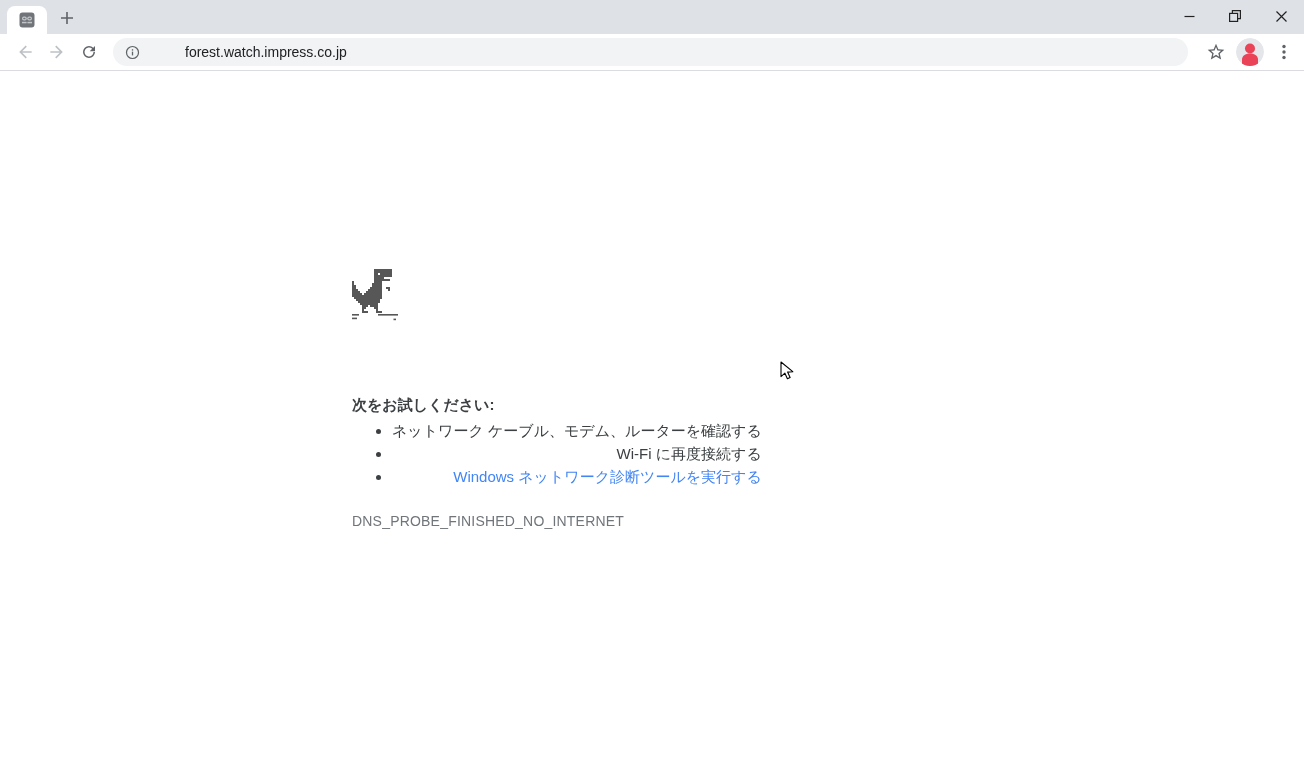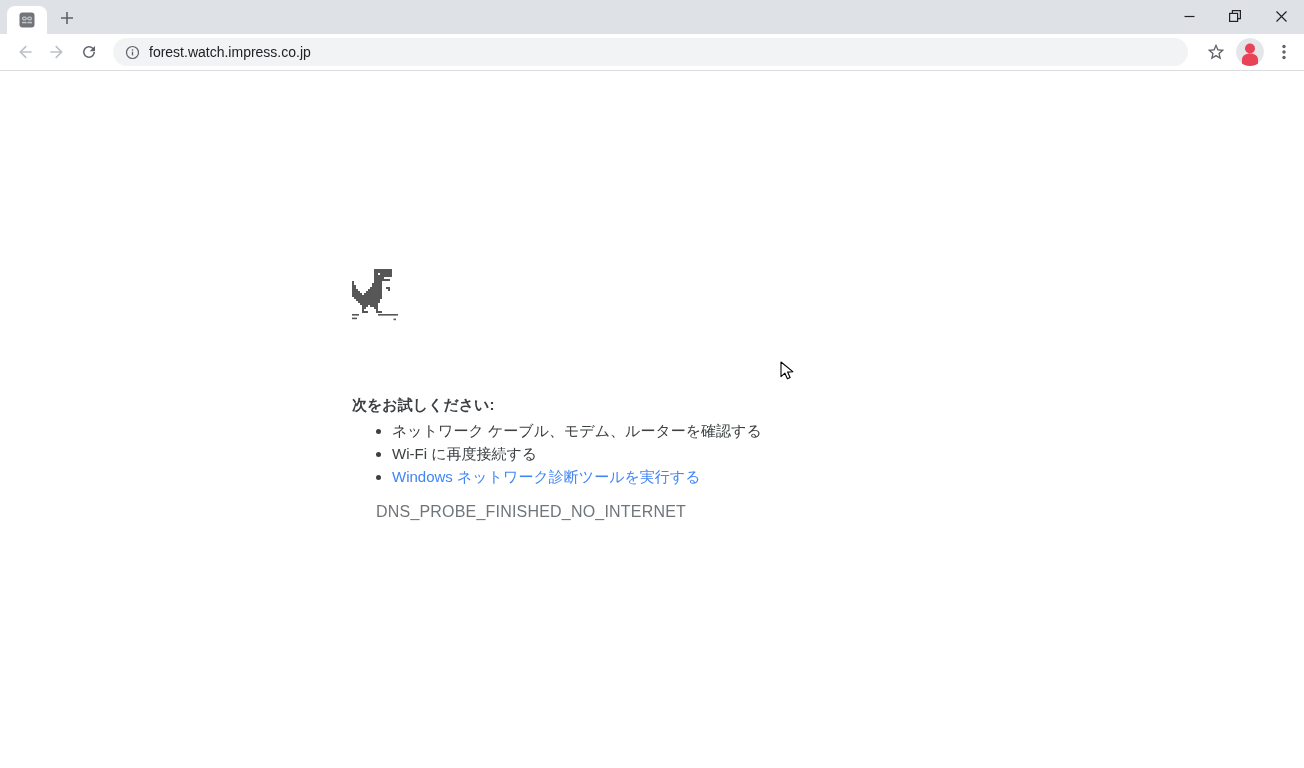--- a/index.html
+++ b/index.html
@@ -23,37 +23,37 @@
        border-radius:8px 8px 0 0;display:flex;align-items:center;justify-content:center;cursor:default;}
   .newtab-btn{position:absolute;left:58px;top:9px;width:18px;height:18px;display:flex;align-items:center;justify-content:center;border-radius:50%;}
   .win-controls{position:absolute;right:0;top:0;height:32px;display:flex;}
   .win-btn{width:46px;height:32px;display:flex;align-items:center;justify-content:center;}
 
   
   .toolbar{height:37px;background:#fff;display:flex;align-items:center;
            padding:0 6px 0 11px;border-bottom:1px solid #dadce0;}
   .nav-btn{width:28px;height:28px;border-radius:50%;display:flex;align-items:center;justify-content:center;flex:0 0 auto;margin-right:4px;}
   .omnibox{flex:1;height:28px;background:var(--omnibox-bg);border-radius:14px;margin-left:6px;margin-right:8px;
-           display:flex;align-items:center;padding:0 12px;min-width:0;}
+           display:flex;align-items:center;padding:0 12px;min-width:0;gap:36px;}
   .omnibox .url{font-size:14px;color:#202124;margin-left:9px;white-space:nowrap;}
   .right-btn{width:28px;height:28px;display:flex;align-items:center;justify-content:center;border-radius:50%;flex:0 0 auto;margin-left:6px;}
   .avatar-wrap{width:28px;height:28px;border-radius:50%;overflow:hidden;}
 
   
   .content{position:relative;height:696px;background:#fff;}
   .error-main{position:absolute;left:352px;top:198px;width:540px;height:280px;}
   .dino{position:absolute;left:0;top:0;}
   .error-heading{position:absolute;left:0;top:82px;font-size:24px;font-weight:400;
                  color:var(--text-primary);letter-spacing:1px;white-space:nowrap;}
   .error-subtitle{position:absolute;left:0;top:127px;font-size:15px;color:var(--text-primary);white-space:nowrap;font-weight:bold;}
-  .suggestion-list{position:absolute;left:0;top:150px;list-style:disc;padding-left:40px;}
+  .suggestion-list{position:absolute;left:0;top:150px;list-style:disc;padding-left:40px;text-align:right;}
   .suggestion-list li{font-size:15px;line-height:23px;color:var(--text-primary);white-space:nowrap;}
   .suggestion-list li a{color:var(--link-color);text-decoration:none;cursor:pointer;}
-  .error-code{position:absolute;left:0;top:234px;font-size:16px;color:var(--error-code-text);
-              letter-spacing:.2px;white-space:nowrap;margin-left:24px;}
+  .error-code{position:absolute;left:0;top:244px;font-size:14px;color:var(--error-code-text);
+              letter-spacing:.2px;white-space:nowrap;}
 
   .mouse-cursor{position:absolute;left:780px;top:290px;pointer-events:none;}
 
   svg{display:block;}
 </style>
 </head>
 <body>
 
 <div class="titlebar">
   <div class="tab">

